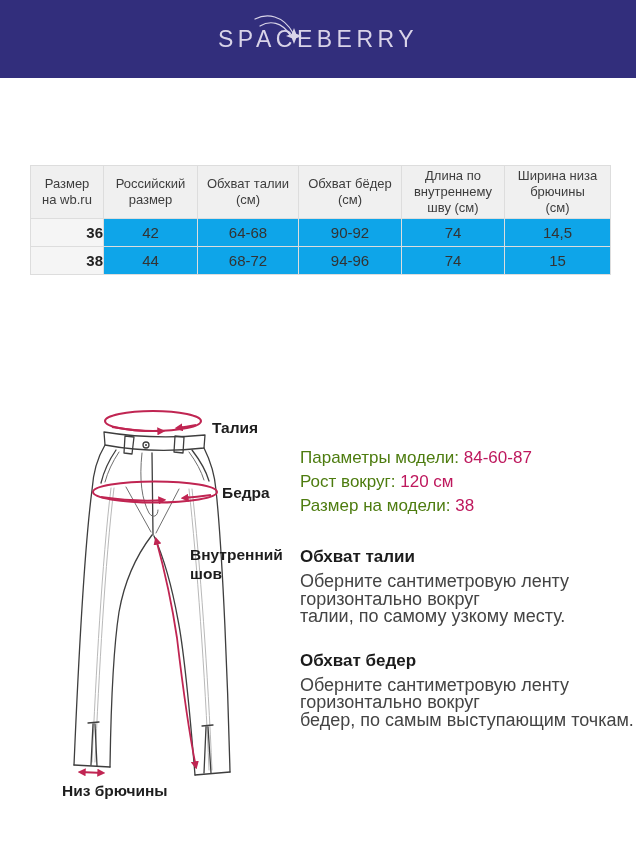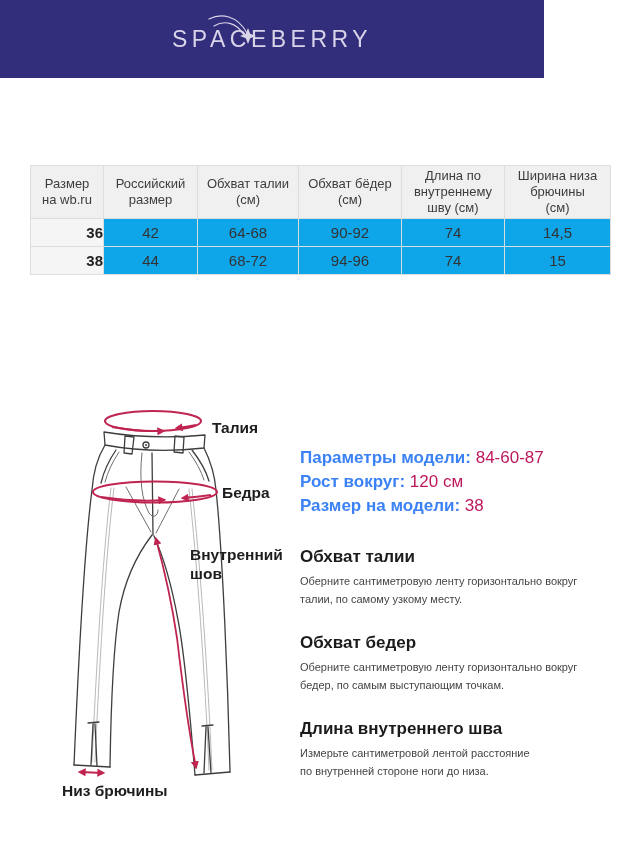--- a/index.html
+++ b/index.html
@@ -9,21 +9,21 @@
   }
   *{box-sizing:border-box;}
   html,body{margin:0;padding:0;background:#fff;}
   .page{
     position:relative;width:636px;height:848px;background:#fff;overflow:hidden;
     font-family:"Liberation Sans",sans-serif;
   }
 
   
   .brand-bar{
-    position:absolute;left:0;top:0;width:544px;height:78px;
+    position:absolute;left:0;top:0;width:636px;height:78px;
     background:var(--navy,#322e7c);
     display:flex;align-items:center;justify-content:center;
   }
   .logo{position:relative;}
   .logo-text{
     font-size:23px;letter-spacing:4.5px;font-weight:400;
     color:var(--logo,#d9d4e8);
   }
   .logo-star{position:absolute;left:35px;top:-15px;width:52px;height:38px;}
   .logo-star .trail{stroke:var(--logo,#d9d4e8);fill:none;stroke-width:1.2;stroke-linecap:round;}
@@ -61,29 +61,29 @@
 
   .sketch{stroke:#3e3e3e;stroke-width:1.3;fill:none;stroke-linecap:round;stroke-linejoin:round;}
   .sketch-thin{stroke:#6f6f6f;stroke-width:1;fill:none;stroke-linecap:round;}
   .sketch-light{stroke:#b9b9b9;stroke-width:1;fill:none;stroke-linecap:round;}
   .accent{stroke:var(--accent,#c02552);fill:none;}
   .accent-fill{fill:var(--accent,#c02552);stroke:none;}
 
   
   .info-col{position:absolute;left:300px;top:446px;width:336px;}
   .mline{line-height:24px;font-size:17px;}
-  .mlabel{font-weight:700;color:#3b82f6;}
+  .mlabel{font-weight:400;color:#4d7c0f;}
   .mvalue{color:#be185d;}
   .guide-section{margin-top:25px;}
   .guide-section.first{margin-top:29px;}
   .guide-section h3{
     margin:0 0 6px 0;font-size:17px;line-height:20px;font-weight:700;color:#1b1b1b;
   }
   .guide-section p{
-    margin:0;font-size:11px;line-height:17.5px;color:#444;white-space:pre-line;
+    margin:0;font-size:18px;line-height:17.5px;color:#444;white-space:pre-line;
   }
 </style>
 </head>
 <body>
 
 <div class="page">
 
   <div class="brand-bar">
     <div class="logo">
       <svg class="logo-star" viewBox="0 0 52 38">
@@ -215,20 +215,15 @@
     <div class="guide-section first">
       <h3>Обхват талии</h3>
       <p>Оберните сантиметровую ленту горизонтально вокруг
 талии, по самому узкому месту.</p>
     </div>
     <div class="guide-section">
       <h3>Обхват бедер</h3>
       <p>Оберните сантиметровую ленту горизонтально вокруг
 бедер, по самым выступающим точкам.</p>
     </div>
-    <div class="guide-section">
-      <h3>Длина внутреннего шва</h3>
-      <p>Измерьте сантиметровой лентой расстояние
-по внутренней стороне ноги до низа.</p>
-    </div>
   </div>
 
 </div>
 
 </body></html>

